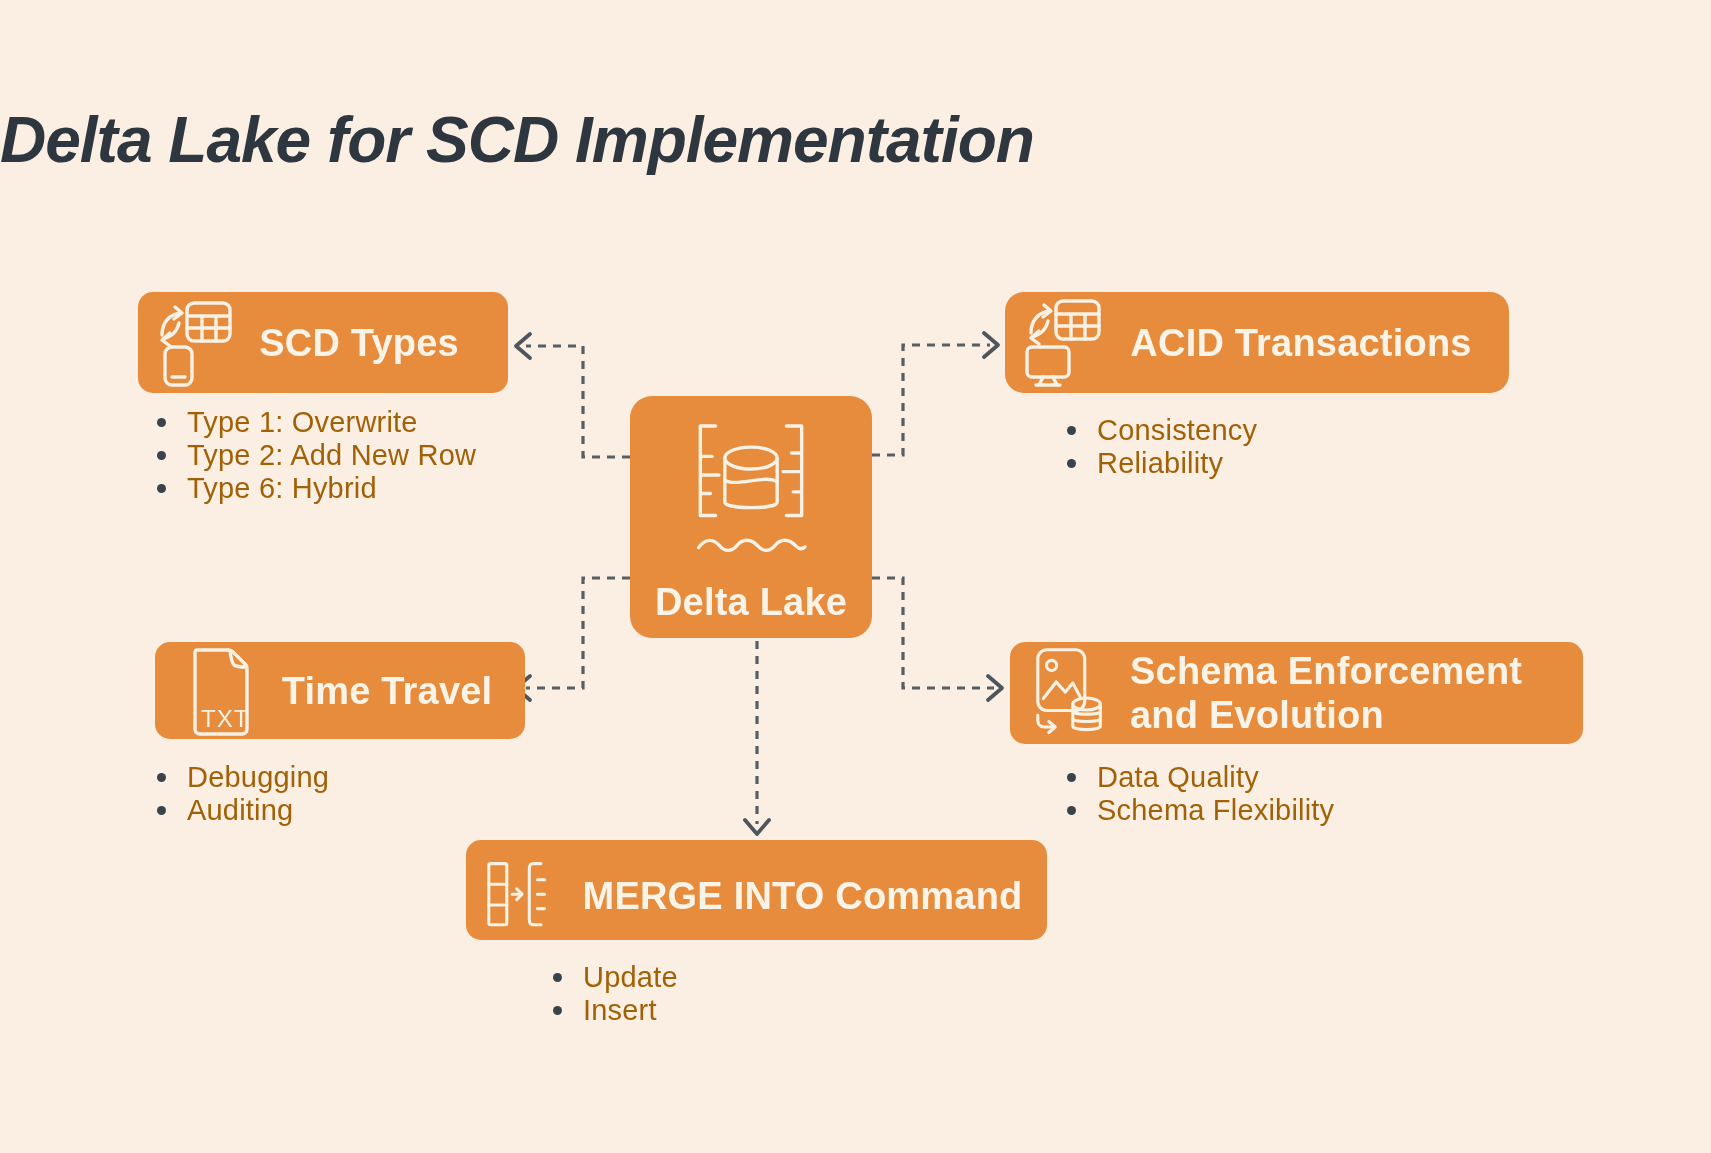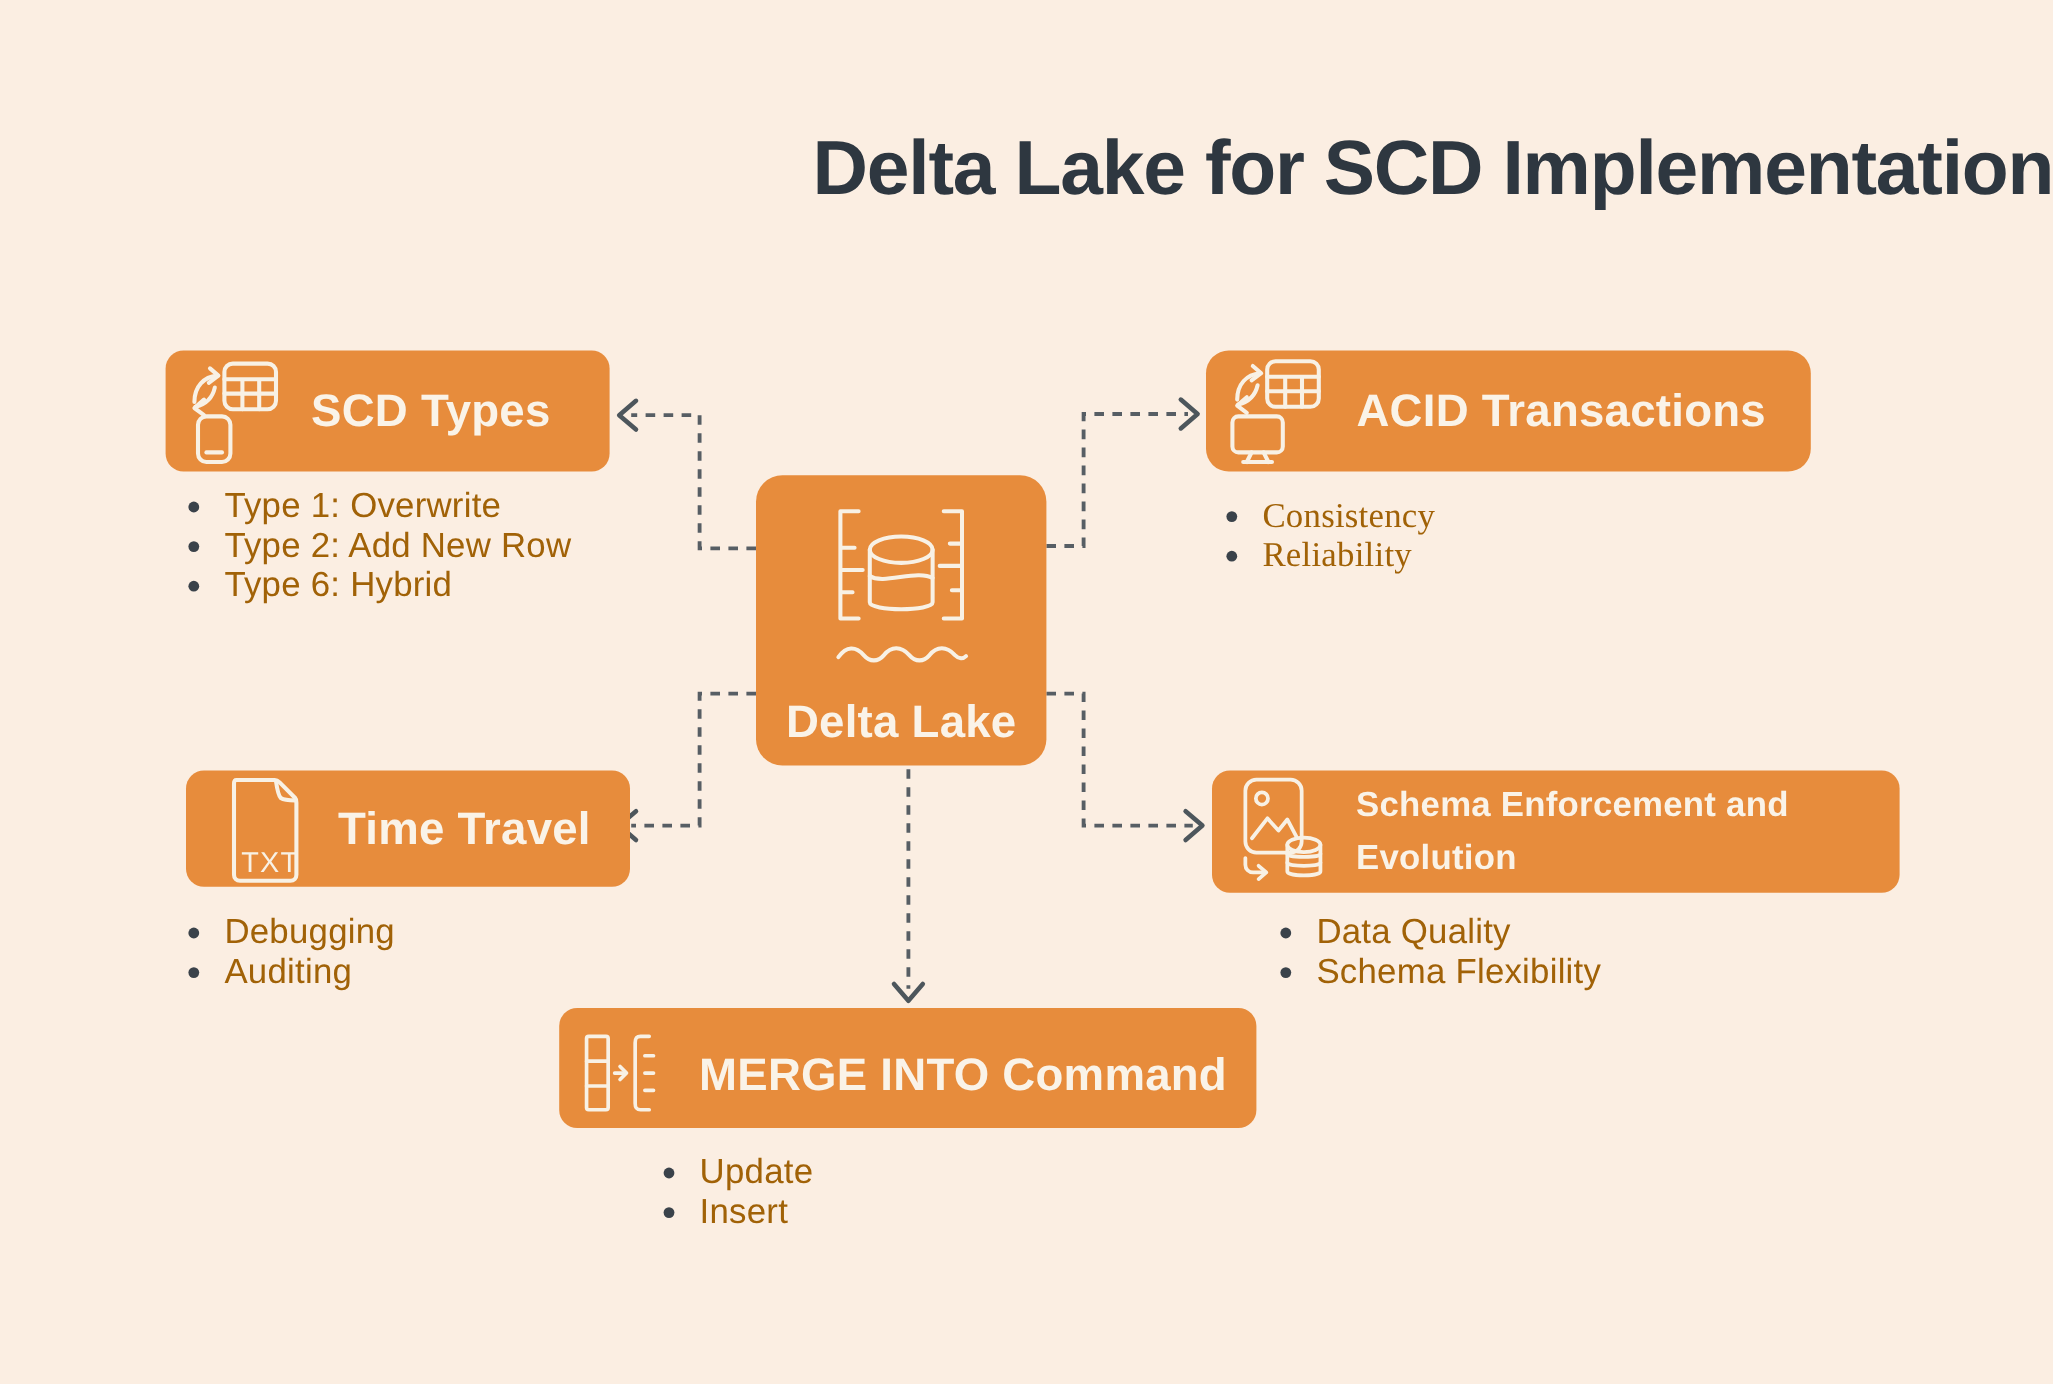--- a/index.html
+++ b/index.html
@@ -14,25 +14,26 @@
     height: 1153px;
     background: #FBEEE2;
     overflow: hidden;
   }
   .page-title {
     position: absolute;
     top: 103px;
     left: 0;
     width: 100%;
     margin: 0;
-    text-align: right;
+    text-align: left;
     font-size: 64px;
     font-weight: 700;
     letter-spacing: -1px;
     color: #2E3740;
+    font-style: italic;
   }
   .connectors {
     position: absolute;
     left: 0;
     top: 0;
     pointer-events: none;
   }
   .node {
     position: absolute;
     background: #E78C3C;
@@ -54,21 +55,21 @@
     font-size: 38px;
     font-weight: 700;
     letter-spacing: 0.2px;
     line-height: 44px;
   }
   .node-scd        { left: 138px;  top: 292px; width: 370px; height: 101px; padding: 0 24px 0 12px; }
   .node-acid       { left: 1005px; top: 292px; width: 504px; height: 101px; padding: 0 10px 0 14px; border-radius: 19px; }
   .node-timetravel { left: 155px;  top: 642px; width: 370px; height: 97px;  padding: 0 10px 0 24px; }
   .node-schema     { left: 1010px; top: 642px; width: 573px; height: 102px; padding: 0 10px 0 14px; }
   .node-merge      { left: 466px;  top: 840px; width: 581px; height: 100px; padding: 12px 10px 0 12px; }
-  .node-schema .label { text-align: left; padding-left: 14px; font-size: 29px; line-height: 44px; }
+  .node-schema .label { text-align: left; padding-left: 14px; font-size: 38px; line-height: 44px; }
 
   .node-center {
     left: 630px; top: 396px; width: 242px; height: 242px;
     border-radius: 22px;
     flex-direction: column;
     justify-content: flex-end;
     padding-bottom: 14px;
   }
   .node-center .center-icon { position: absolute; top: 16px; left: 50%; transform: translateX(-50%); }
   .node-center .label { flex: 0 0 auto; font-size: 38px; }
@@ -88,21 +89,21 @@
     content: "";
     position: absolute;
     left: 10px;
     top: 12px;
     width: 9px;
     height: 9px;
     border-radius: 50%;
     background: #3A424A;
   }
   .list-scd    { left: 147px;  top: 406px; }
-  .list-acid   { left: 1012px; top: 414px; font-family: Liberation Serif, serif; }
+  .list-acid   { left: 1057px; top: 414px; }
   .list-tt     { left: 147px;  top: 761px; }
   .list-schema { left: 1057px; top: 761px; }
   .list-merge  { left: 543px;  top: 961px; }
 
   .icon svg, .center-icon svg { display: block; }
 </style>
 </head>
 <body>
 
 <div class="canvas">

